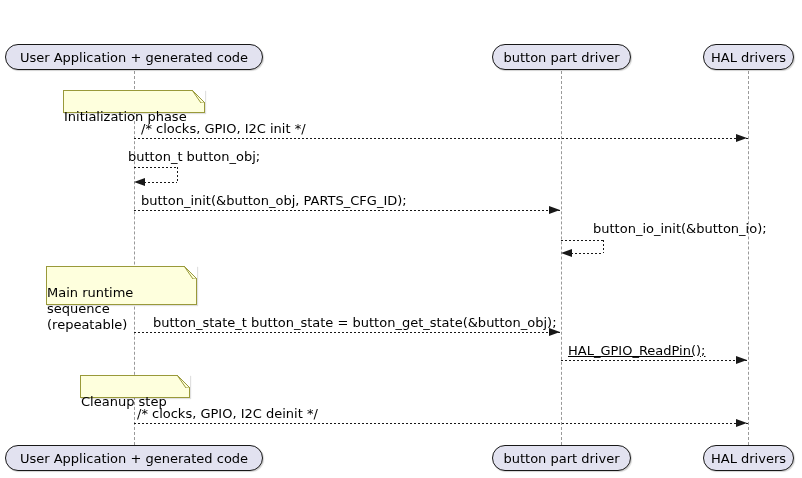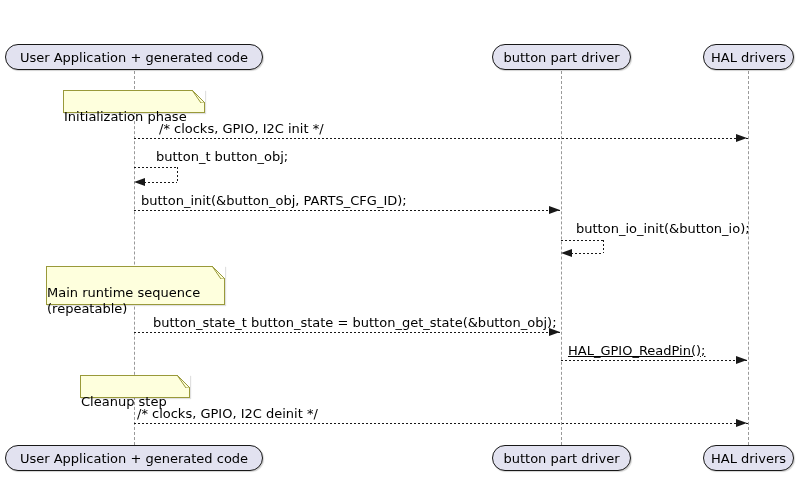--- a/index.html
+++ b/index.html
@@ -83,41 +83,41 @@
   <div class="pbox" style="left:703px;top:445px;width:91px;">HAL drivers</div>
 
   <div class="note" style="left:63px;top:90px;width:142px;height:23px;">
     <span>Initialization phase</span>
     <svg class="fold" width="13" height="13" viewBox="0 0 13 13">
       <polygon class="fold-bg" points="0,0 13,0 13,13"></polygon>
       <path class="fold-flap" d="M0,0 L9,13 L13,13 Z"></path>
     </svg>
   </div>
 
-  <div class="msg-label" style="left:141px;top:121px;margin-left:18px;">/* clocks, GPIO, I2C init */</div>
+  <div class="msg-label" style="left:141px;top:121px;">/* clocks, GPIO, I2C init */</div>
   <div class="hline" style="left:134px;top:138px;width:614px;"></div>
   <div class="arrow-right" style="left:736px;top:134px;"></div>
 
-  <div class="msg-label" style="left:156px;top:149px;">button_t button_obj;</div>
+  <div class="msg-label" style="left:128px;top:149px;">button_t button_obj;</div>
   <div class="hline" style="left:134px;top:167px;width:43px;"></div>
   <div class="vline" style="left:177px;top:167px;height:15px;"></div>
   <div class="hline" style="left:144px;top:182px;width:33px;"></div>
   <div class="arrow-left" style="left:134px;top:178px;"></div>
 
   <div class="msg-label" style="left:141px;top:193px;">button_init(&amp;button_obj, PARTS_CFG_ID);</div>
   <div class="hline" style="left:134px;top:210px;width:427px;"></div>
   <div class="arrow-right" style="left:549px;top:206px;"></div>
 
-  <div class="msg-label" style="left:576px;top:221px;">button_io_init(&amp;button_io);</div>
+  <div class="msg-label" style="left:593px;top:221px;">button_io_init(&amp;button_io);</div>
   <div class="hline" style="left:561px;top:240px;width:42px;"></div>
   <div class="vline" style="left:603px;top:240px;height:13px;"></div>
   <div class="hline" style="left:571px;top:253px;width:32px;"></div>
   <div class="arrow-left" style="left:561px;top:249px;"></div>
 
-  <div class="note" style="left:46px;top:266px;width:179px;height:39px;">
+  <div class="note" style="left:46px;top:266px;width:151px;height:39px;">
     <span>Main runtime sequence
 (repeatable)</span>
     <svg class="fold" width="13" height="13" viewBox="0 0 13 13">
       <polygon class="fold-bg" points="0,0 13,0 13,13"></polygon>
       <path class="fold-flap" d="M0,0 L9,13 L13,13 Z"></path>
     </svg>
   </div>
 
   <div class="msg-label" style="left:141px;top:315px;margin-left:12px;">button_state_t button_state = button_get_state(&amp;button_obj);</div>
   <div class="hline" style="left:134px;top:332px;width:427px;"></div>

